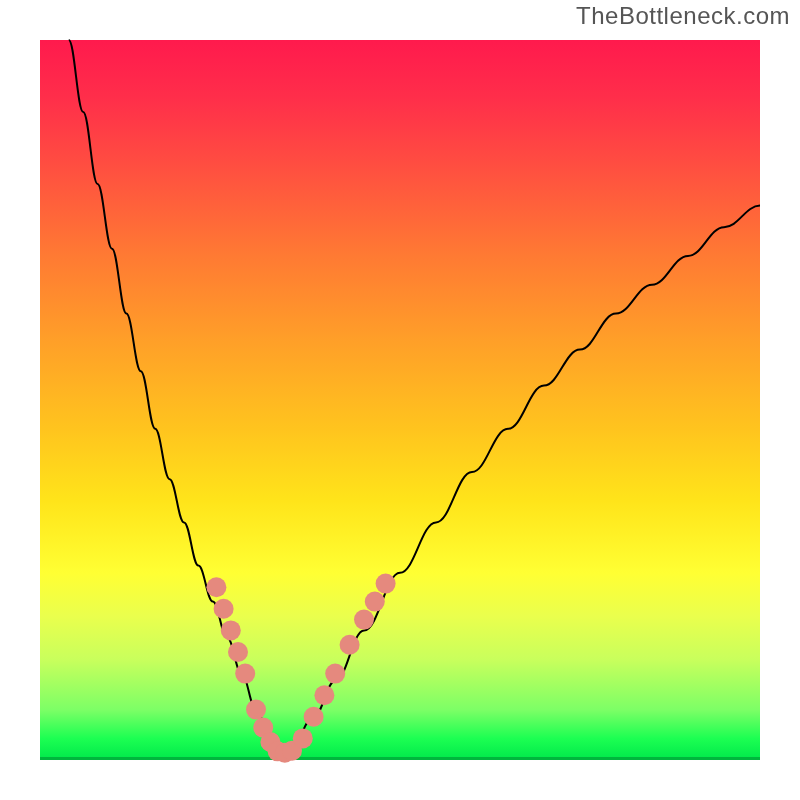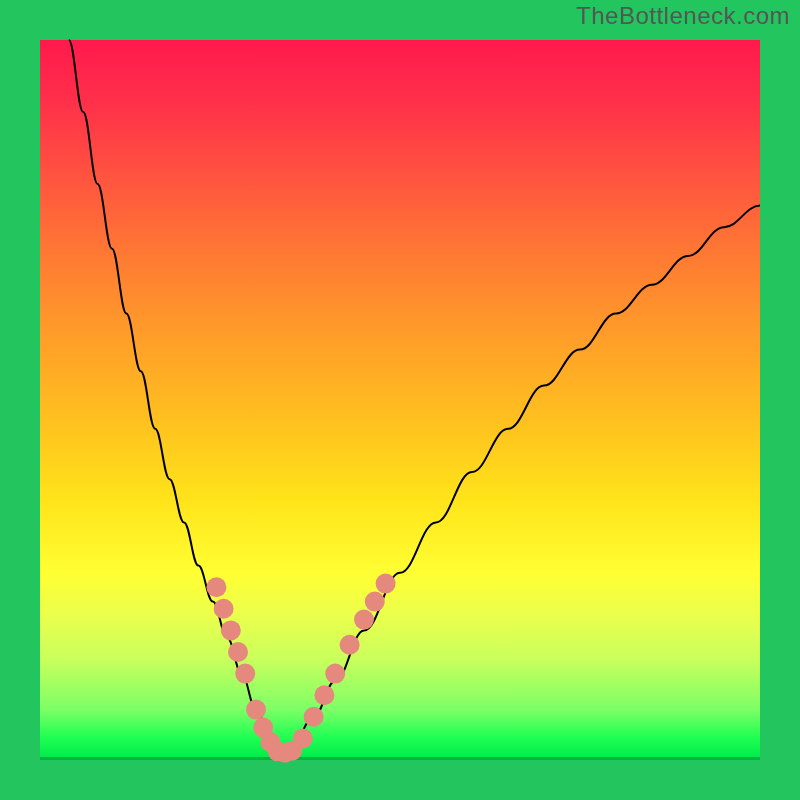--- a/index.html
+++ b/index.html
@@ -8,21 +8,21 @@
     width: 800px;
     height: 800px;
     background: #000;
     overflow: hidden;
     font-family: Arial, Helvetica, sans-serif;
   }
   .frame {
     position: relative;
     width: 800px;
     height: 800px;
-    background: #22c55e;
+    background: #ffffff;
   }
   .watermark {
     position: absolute;
     top: 2px;
     right: 10px;
     font-size: 24px;
     font-weight: 500;
     color: #555555;
     letter-spacing: 0.5px;
     z-index: 20;

